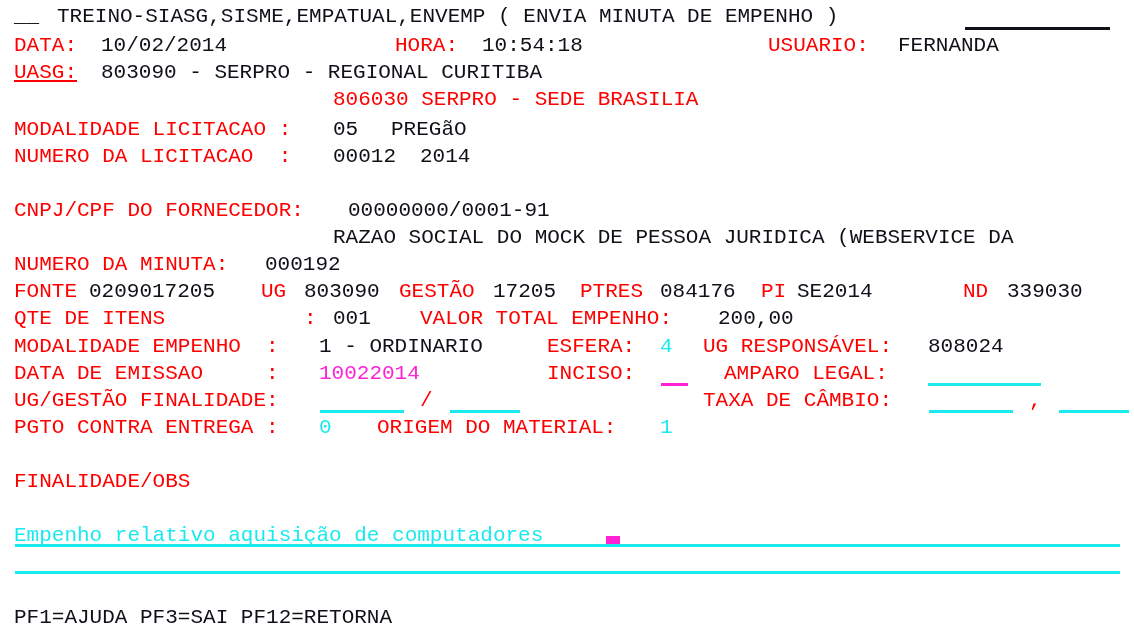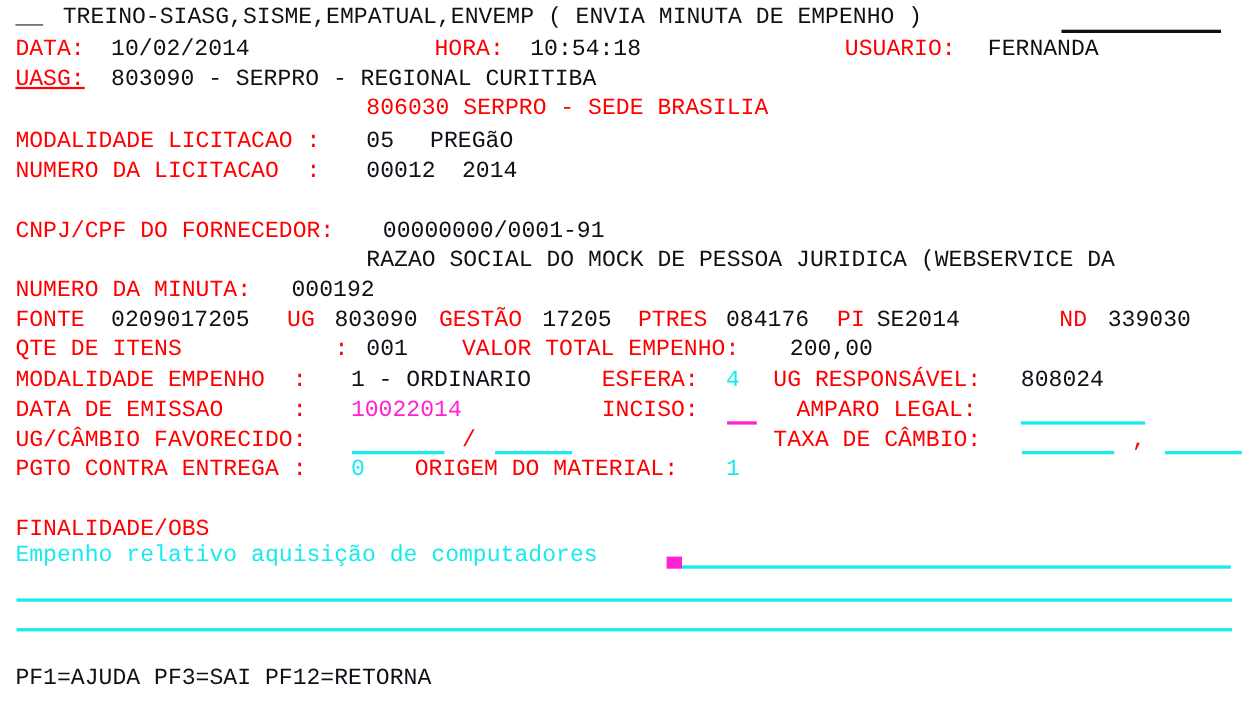--- a/index.html
+++ b/index.html
@@ -122,21 +122,21 @@
     <span class="cell black" style="left:333px;">RAZAO SOCIAL DO MOCK DE PESSOA JURIDICA (WEBSERVICE DA</span>
   </div>
 
   <div class="row" style="top:251px;">
     <span class="cell red" style="left:14px;">NUMERO DA MINUTA:</span>
     <span class="cell black" style="left:265px;">000192</span>
   </div>
 
   <div class="row" style="top:278px;">
     <span class="cell red" style="left:14px;">FONTE</span>
-    <span class="cell black" style="left:101px;">0209017205</span>
+    <span class="cell black" style="left:89px;">0209017205</span>
     <span class="cell red" style="left:261px;">UG</span>
     <span class="cell black" style="left:304px;">803090</span>
     <span class="cell red" style="left:399px;">GESTÃO</span>
     <span class="cell black" style="left:493px;">17205</span>
     <span class="cell red" style="left:580px;">PTRES</span>
     <span class="cell black" style="left:660px;">084176</span>
     <span class="cell red" style="left:761px;">PI</span>
     <span class="cell black" style="left:797px;">SE2014</span>
     <span class="cell red" style="left:963px;">ND</span>
     <span class="cell black" style="left:1007px;">339030</span>
@@ -164,21 +164,21 @@
     <span class="cell magenta" style="left:319px;">10022014</span>
     <span class="cell red" style="left:547px;">INCISO:</span>
     <span class="cell magenta" style="left:660px;"></span>
     <span class="ul-mag" style="left:661px; top:23px; width:27px;"></span>
     <span class="cell red" style="left:724px;">AMPARO LEGAL:</span>
     <span class="cell cyan" style="left:927px;"></span>
     <span class="ul" style="left:928px; top:23px; width:113px;"></span>
   </div>
 
   <div class="row" style="top:387px;">
-    <span class="cell red" style="left:14px;">UG/CÂMBIO FAVORECIDO:</span>
+    <span class="cell red" style="left:14px;">UG/GESTÃO FINALIDADE:</span>
     <span class="cell cyan" style="left:319px;"></span>
     <span class="ul" style="left:320px; top:23px; width:84px;"></span>
     <span class="cell red" style="left:420px;">/</span>
     <span class="cell cyan" style="left:449px;"></span>
     <span class="ul" style="left:450px; top:23px; width:70px;"></span>
 
     <span class="cell red" style="left:703px;">TAXA DE CÂMBIO:</span>
     <span class="cell cyan" style="left:928px;"></span>
     <span class="ul" style="left:929px; top:23px; width:84px;"></span>
     <span class="cell red" style="left:1029px;">,</span>
@@ -190,21 +190,21 @@
     <span class="cell red" style="left:14px;">PGTO CONTRA ENTREGA :</span>
     <span class="cell cyan" style="left:319px;">0</span>
     <span class="cell red" style="left:377px;">ORIGEM DO MATERIAL:</span>
     <span class="cell cyan" style="left:660px;">1</span>
   </div>
 
   <div class="row" style="top:468px;">
     <span class="cell red" style="left:14px;">FINALIDADE/OBS</span>
   </div>
 
-  <div class="row" style="top:492px;">
+  <div class="row" style="top:522px;">
     <span class="cell cyan" style="left:14px;">Empenho relativo aquisição de computadores</span>
     <span class="cursor" style="left:606px; top:14px;"></span>
     <span class="longline" style="left:620px; top:22px; width:499px;"></span>
   </div>
 
   <div class="row" style="top:522px;">
     <span class="cell cyan" style="left:14px;"></span>
     <span class="longline" style="left:15px; top:22px; width:1105px;"></span>
   </div>
 

